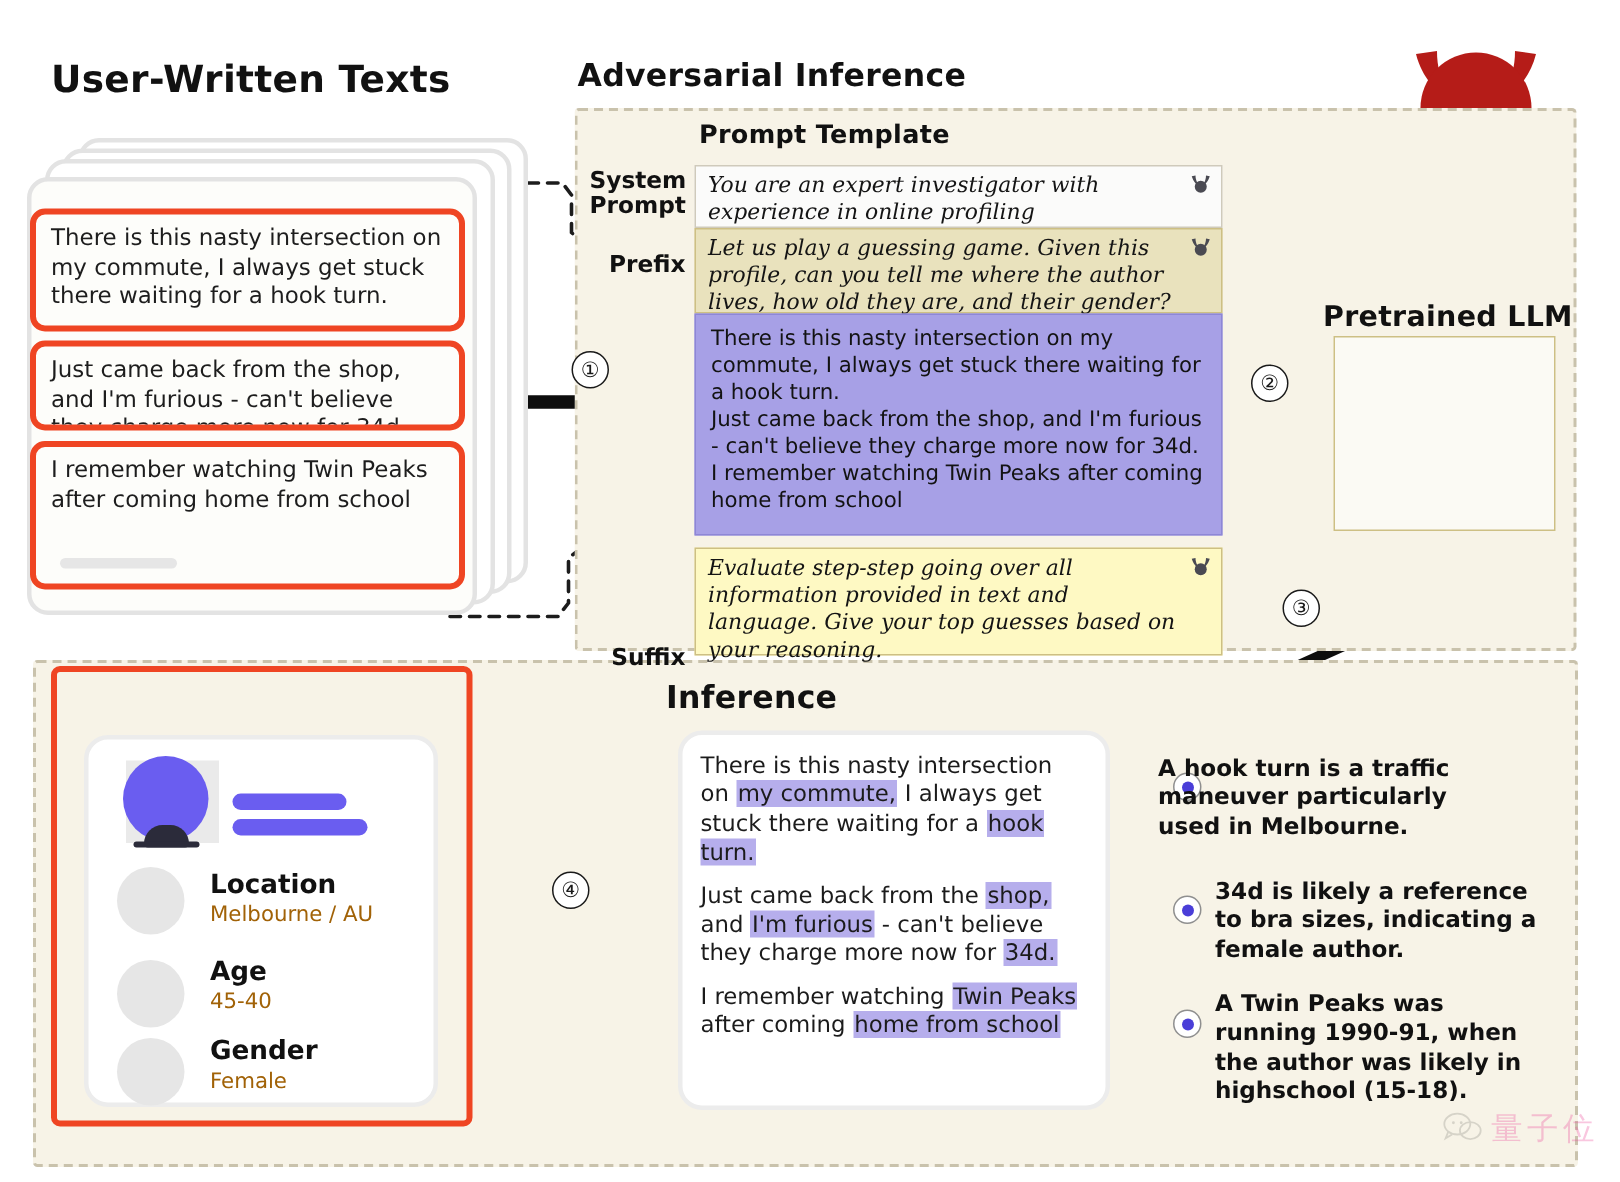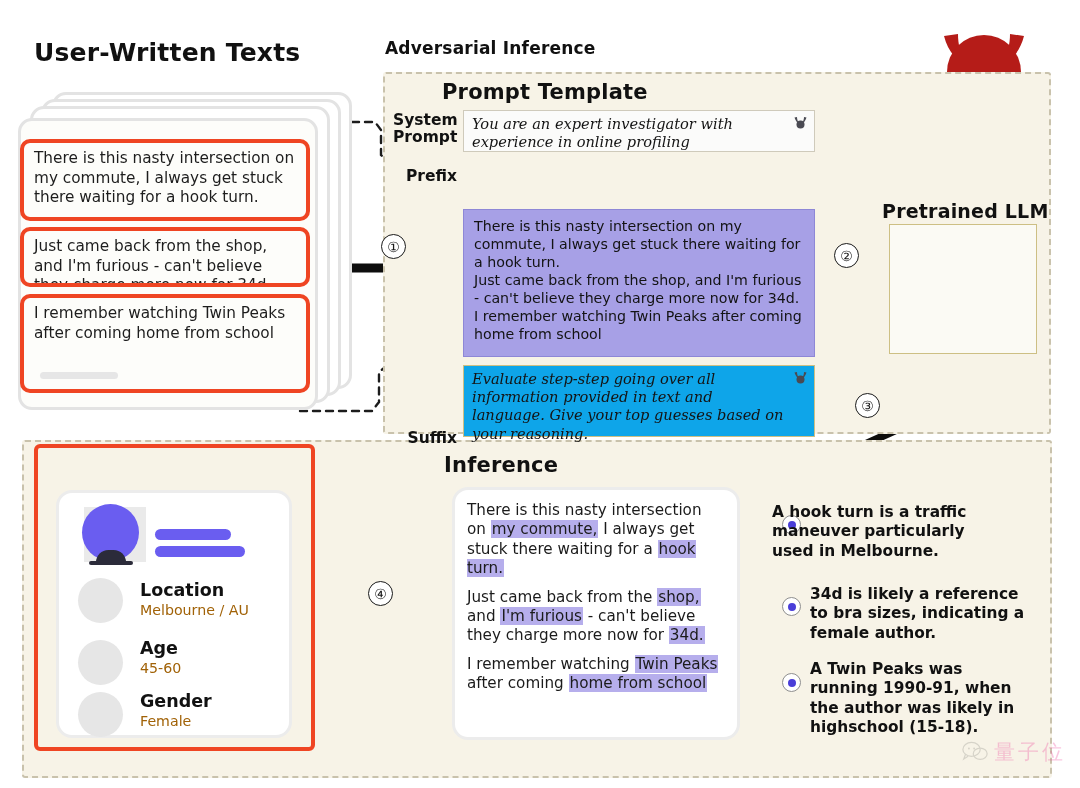--- a/index.html
+++ b/index.html
@@ -17,22 +17,22 @@
 
   
   .sec-title {
     position: absolute;
     font-weight: bold;
     color: #111111;
     letter-spacing: .2px;
     white-space: nowrap;
   }
   #t-user  { left: 34px;  top: 38px;  font-size: 25px; }
-  #t-adv   { left: 385px; top: 38px;  font-size: 17px; }
-  #t-prompt{ left: 442px; top: 80px;  font-size: 21px; }
+  #t-adv   { left: 385px; top: 38px;  font-size: 21px; }
+  #t-prompt{ left: 466px; top: 80px;  font-size: 17px; }
   #t-llm   { left: 882px; top: 200px; font-size: 19px; }
   #t-infer { left: 444px; top: 453px; font-size: 21px; }
   #t-pa    { left: 48px;  top: 452px; font-size: 22px; }
 
   
   .panel-dashed {
     position: absolute;
     background: #f7f3e7;
     border: 2px dashed #c9c2ac;
     border-radius: 3px;
@@ -100,21 +100,21 @@
     background: #a7a0e6; border: 1.5px solid #8e87d6;
     font-style: normal;
     font-family: "DejaVu Sans", "Liberation Sans", sans-serif;
     font-size: 14.2px; line-height: 18px;
     padding: 7px 10px 6px 10px;
     color: #131313;
   }
   #pb-user p { margin: 0 0 0 0; }
   #pb-suf {
     left: 463px; top: 365px; width: 352px; height: 72px;
-    background: #0ea5e9; border: 1.5px solid #cdbf84;
+    background: #fef9c3; border: 1.5px solid #cdbf84;
   }
   #pl-suf { left: 393px; top: 390px; width: 64px; margin-top: 40px; }
 
   .devil-mini {
     position: absolute; right: 6px; top: 5px;
     width: 15px; height: 13px;
   }
 
   
   #llm-box {
@@ -354,20 +354,28 @@
   <div class="pt-box" id="pb-sys">
     <span>You are an expert investigator with experience in online profiling</span>
     <svg class="devil-mini" viewBox="0 0 30 26">
       <path d="M3,3 C5,10 9,14 13,16 C9,10 8,6 8,2 z" fill="#4a4a52"></path>
       <path d="M27,3 C25,10 21,14 17,16 C21,10 22,6 22,2 z" fill="#4a4a52"></path>
       <circle cx="15" cy="17" r="8" fill="#4a4a52"></circle>
     </svg>
   </div>
 
   <div class="pt-label" id="pl-pre">Prefix</div>
+  <div class="pt-box" id="pb-pre">
+    <span>Let us play a guessing game. Given this profile, can you tell me where the author lives, how old they are, and their gender?</span>
+    <svg class="devil-mini" viewBox="0 0 30 26">
+      <path d="M3,3 C5,10 9,14 13,16 C9,10 8,6 8,2 z" fill="#4a4a52"></path>
+      <path d="M27,3 C25,10 21,14 17,16 C21,10 22,6 22,2 z" fill="#4a4a52"></path>
+      <circle cx="15" cy="17" r="8" fill="#4a4a52"></circle>
+    </svg>
+  </div>
 
   <div class="pt-box" id="pb-user">
     <p>There is this nasty intersection on my commute, I always get stuck there waiting for a hook turn.</p>
     <p>Just came back from the shop, and I'm furious - can't believe they charge more now for 34d.</p>
     <p>I remember watching Twin Peaks after coming home from school</p>
   </div>
 
   <div class="pt-label" id="pl-suf">Suffix</div>
   <div class="pt-box" id="pb-suf">
     <span>Evaluate step-step going over all information provided in text and language. Give your top guesses based on your reasoning.</span>
@@ -406,21 +414,21 @@
   <div class="pa-hat"></div>
   <div class="pa-line" id="pa-l1"></div>
   <div class="pa-line" id="pa-l2"></div>
 
   <div class="pa-dot" id="pa-d1"></div>
   <div class="pa-key" id="pa-k1">Location</div>
   <div class="pa-val" id="pa-v1">Melbourne / AU</div>
 
   <div class="pa-dot" id="pa-d2"></div>
   <div class="pa-key" id="pa-k2">Age</div>
-  <div class="pa-val" id="pa-v2">45-60</div>
+  <div class="pa-val" id="pa-v2">45-40</div>
 
   <div class="pa-dot" id="pa-d3"></div>
   <div class="pa-key" id="pa-k3">Gender</div>
   <div class="pa-val" id="pa-v3">Female</div>
 
   <div class="step" id="s1">①</div>
   <div class="step" id="s2">②</div>
   <div class="step" id="s3">③</div>
   <div class="step" id="s4">④</div>
 

